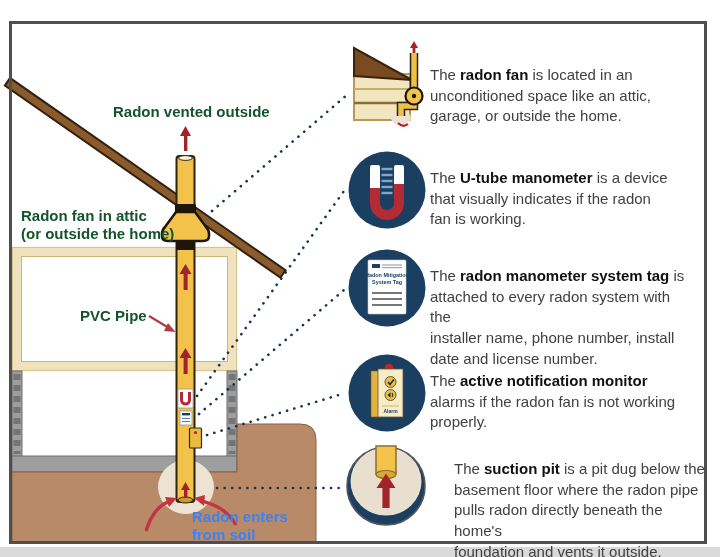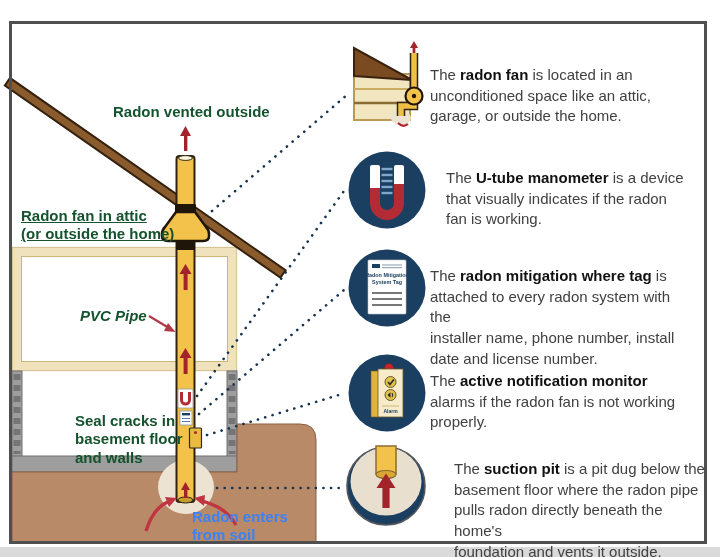--- a/index.html
+++ b/index.html
@@ -86,26 +86,23 @@
       <path d="M199,414 L344,290"></path>
       <path d="M207,435 L342,394"></path>
       <path d="M217,488 L340,488"></path>
     </g>
   </svg>
 
   <div class="frame"></div>
   <div class="bottom-strip"></div>
 
   <div class="lbl" style="left:113px;top:103px;">Radon vented outside</div>
-  <div class="lbl" style="left:21px;top:207px;text-decoration:underline;">Radon fan in attic
+  <div class="lbl" style="left:21px;top:207px;">Radon fan in attic
 (or outside the home)</div>
-  <div class="lbl" style="left:80px;top:307px;font-style:italic;">PVC Pipe</div>
-  <div class="lbl" style="left:75px;top:412px;">Seal cracks in
-basement floor
-and walls</div>
+  <div class="lbl" style="left:80px;top:307px;">PVC Pipe</div>
   <div class="lbl" style="left:192px;top:508px;color:#3b82f6;">Radon enters
 from soil</div>
 
   <svg class="icon-abs" style="left:348px;top:40px;" width="84" height="88" viewBox="0 0 84 88">
     <rect x="6" y="34" width="56" height="46" fill="#f2e6c0" stroke="#b89a55" stroke-width="2"></rect>
     <line x1="6" y1="49" x2="62" y2="49" stroke="#c9ad65" stroke-width="2"></line>
     <line x1="6" y1="63" x2="62" y2="63" stroke="#8a6d35" stroke-width="2.4"></line>
     <polygon points="6,36 6,8 64,40" fill="#7a4a21" stroke="#3a230e" stroke-width="2"></polygon>
     <ellipse cx="53" cy="78" rx="10" ry="7" fill="#ece3d2"></ellipse>
     <path d="M53,76 V66 H66 V13" stroke="#2e2211" stroke-width="8.5" fill="none"></path>
@@ -131,41 +128,41 @@
     <path d="M27,47 v5 a12,12 0 0 0 24,0 v-5" stroke="#b32b35" stroke-width="10" fill="none"></path>
     <g stroke="#7fa8cc" stroke-width="2.4">
       <line x1="33.5" y1="18" x2="44.5" y2="18"></line>
       <line x1="33.5" y1="24" x2="44.5" y2="24"></line>
       <line x1="33.5" y1="30" x2="44.5" y2="30"></line>
       <line x1="33.5" y1="36" x2="44.5" y2="36"></line>
       <line x1="33.5" y1="42" x2="44.5" y2="42"></line>
     </g>
   </svg>
   <div class="legend-row">
-    <p class="legend-text" style="left:430px;top:153px;margin-left:16px;"><span>The </span><b>U-tube manometer</b><span> is a device
+    <p class="legend-text" style="left:430px;top:153px;"><span>The </span><b>U-tube manometer</b><span> is a device
 that visually indicates if the radon
 fan is working.</span></p>
   </div>
 
   <svg class="icon-abs" style="left:348px;top:249px;" width="78" height="78" viewBox="0 0 78 78">
     <circle cx="39" cy="39" r="38.5" fill="#1b3f61"></circle>
     <rect x="20" y="11" width="38" height="54" rx="1" fill="#ffffff" stroke="#c8c8c8" stroke-width="0.6"></rect>
     <rect x="24" y="15" width="8" height="4" fill="#1b3f61"></rect>
     <line x1="34" y1="16" x2="54" y2="16" stroke="#9aaabb" stroke-width="1.2"></line>
     <line x1="34" y1="18.6" x2="54" y2="18.6" stroke="#9aaabb" stroke-width="1.2"></line>
     <text x="39" y="28" text-anchor="middle" font-size="5.4" font-weight="bold" fill="#1b3f61" font-family="Liberation Sans, sans-serif">Radon Mitigation</text>
     <text x="39" y="34.5" text-anchor="middle" font-size="5.4" font-weight="bold" fill="#1b3f61" font-family="Liberation Sans, sans-serif">System Tag</text>
     <g stroke="#555" stroke-width="1.6">
       <line x1="24" y1="44" x2="54" y2="44"></line>
       <line x1="24" y1="50" x2="54" y2="50"></line>
       <line x1="24" y1="56" x2="54" y2="56"></line>
     </g>
   </svg>
   <div class="legend-row">
-    <p class="legend-text" style="left:430px;top:251px;"><span>The </span><b>radon mitigation where tag</b><span> is
+    <p class="legend-text" style="left:430px;top:251px;"><span>The </span><b>radon manometer system tag</b><span> is
 attached to every radon system with the
 installer name, phone number, install
 date and license number.</span></p>
   </div>
 
   <svg class="icon-abs" style="left:348px;top:354px;" width="78" height="78" viewBox="0 0 78 78">
     <circle cx="39" cy="39" r="38.5" fill="#1b3f61"></circle>
     <circle cx="41" cy="14" r="4.5" fill="#c0272d" stroke="#7e1a1e" stroke-width="0.6"></circle>
     <rect x="23" y="17" width="9" height="46" fill="#dfb33c" stroke="#6b5a2a" stroke-width="0.6"></rect>
     <rect x="30" y="15" width="25" height="48" fill="#f7ecca" stroke="#6b5a2a" stroke-width="0.8"></rect>

